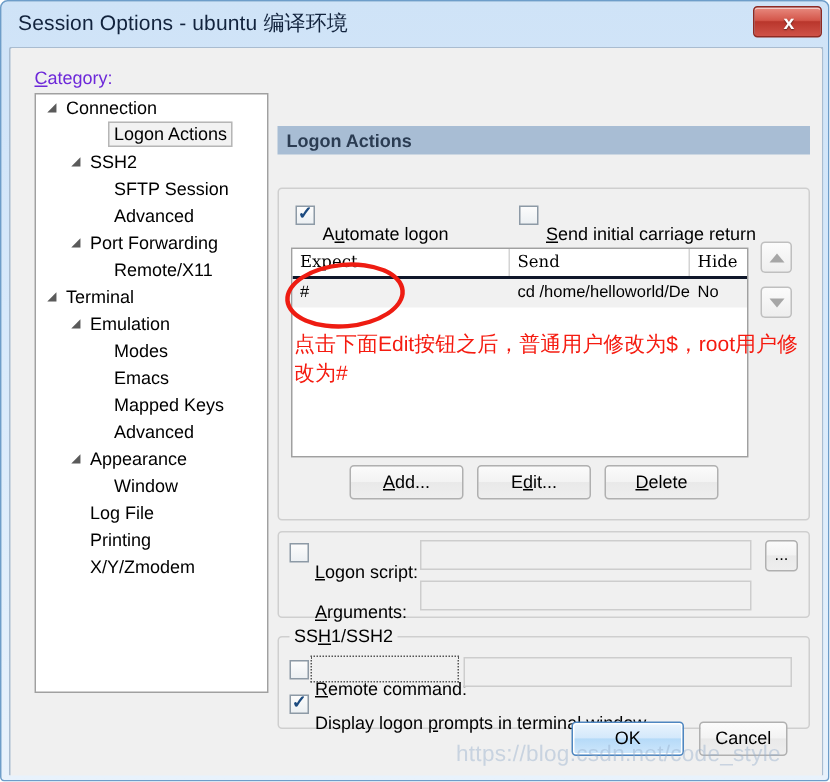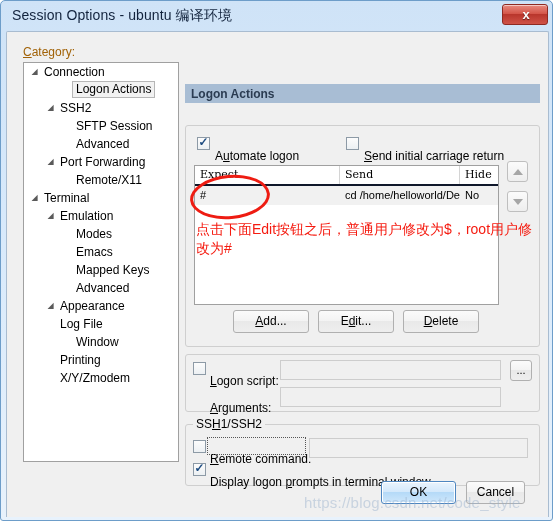--- a/index.html
+++ b/index.html
@@ -62,21 +62,21 @@
     background: #f0f0f0;
     border: 1px solid #a9bcd0;
     border-bottom: none;
     border-radius: 2px 2px 0 0;
   }
 
   
   .field-label {
     position: absolute;
     font-size: 12px;
-    color: #a16207;
+    color: #6d28d9;
     white-space: nowrap;
   }
   .uline { text-decoration: underline; }
 
   #category-label { left: 16px; top: 13px; }
 
   #tree {
     position: absolute; left: 16px; top: 30px;
     width: 156px; height: 400px;
     box-sizing: border-box;
@@ -357,24 +357,24 @@
           <span class="lbl" style="left: 52px;">Mapped Keys</span>
         </div>
         <div class="tree-row">
           <span class="lbl" style="left: 52px;">Advanced</span>
         </div>
         <div class="tree-row">
           <span class="tri" style="left: 22px;">◢</span>
           <span class="lbl" style="left: 36px;">Appearance</span>
         </div>
         <div class="tree-row">
+          <span class="lbl" style="left: 52px;">Window</span>
+        </div>
+        <div class="tree-row">
           <span class="lbl" style="left: 36px;">Log File</span>
-        </div>
-        <div class="tree-row">
-          <span class="lbl" style="left: 52px;">Window</span>
         </div>
         <div class="tree-row">
           <span class="lbl" style="left: 36px;">Printing</span>
         </div>
         <div class="tree-row">
           <span class="lbl" style="left: 36px;">X/Y/Zmodem</span>
         </div>
       </div>
 
     <div id="panel-header">

